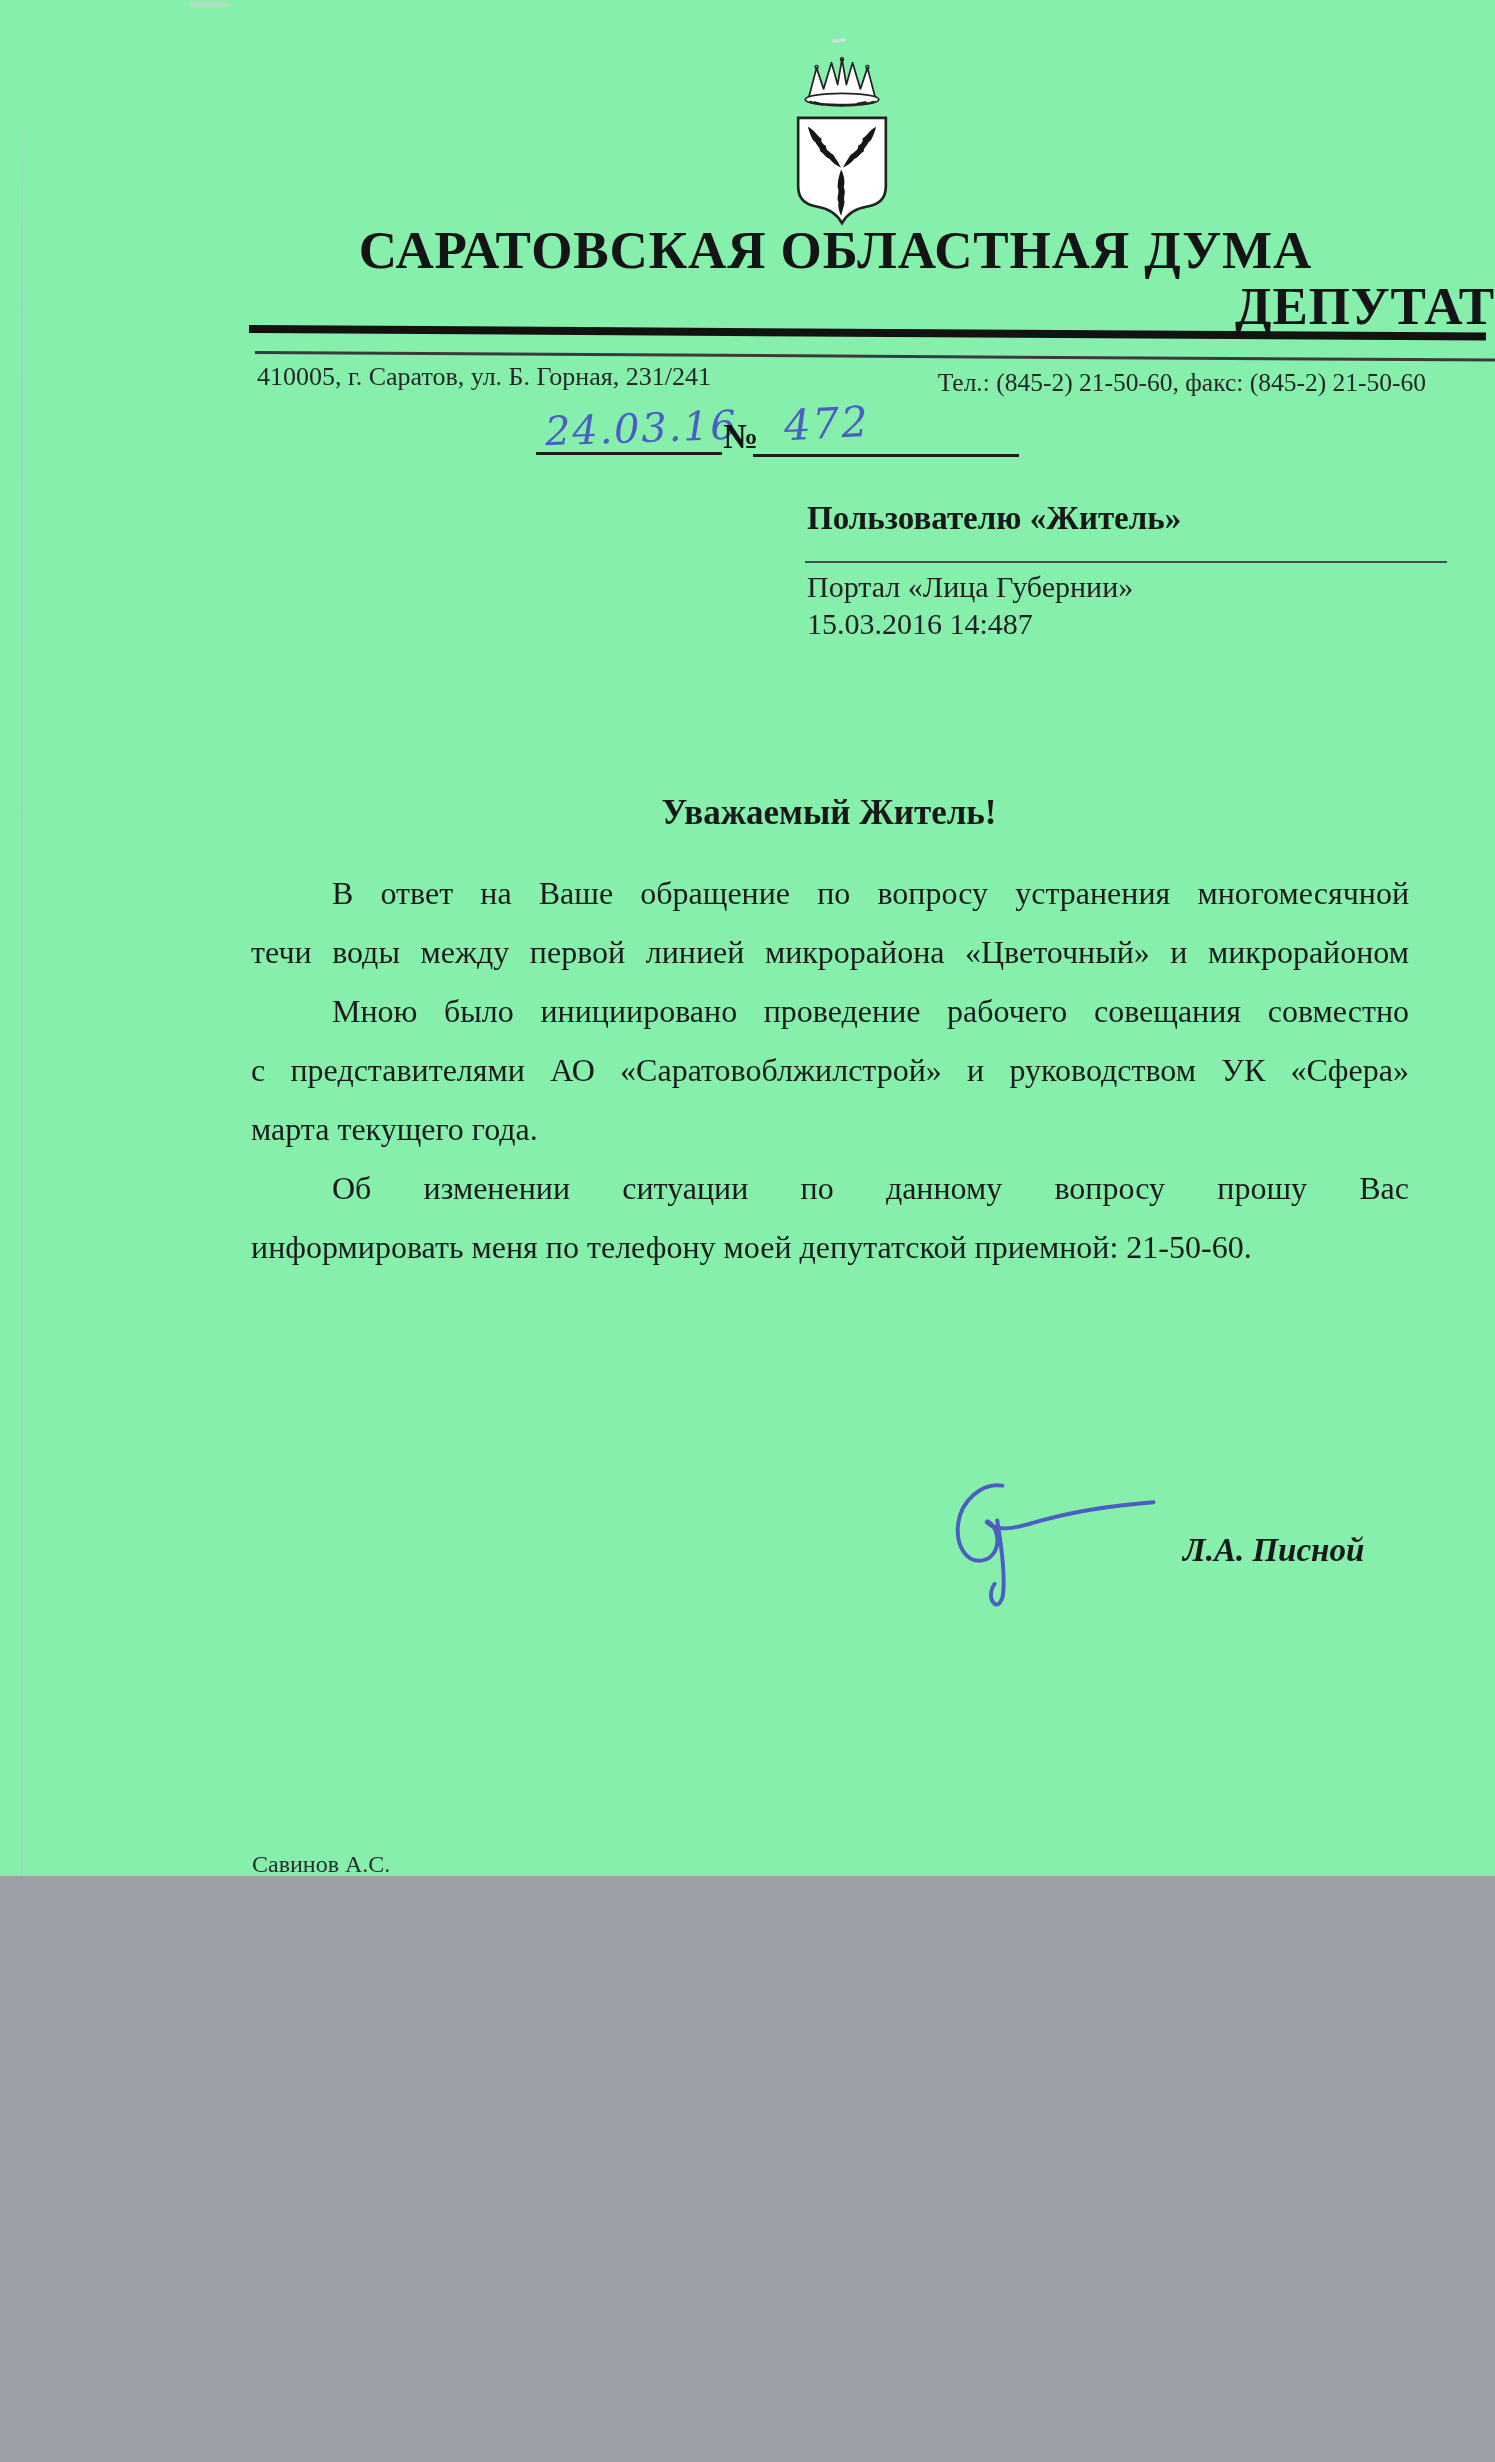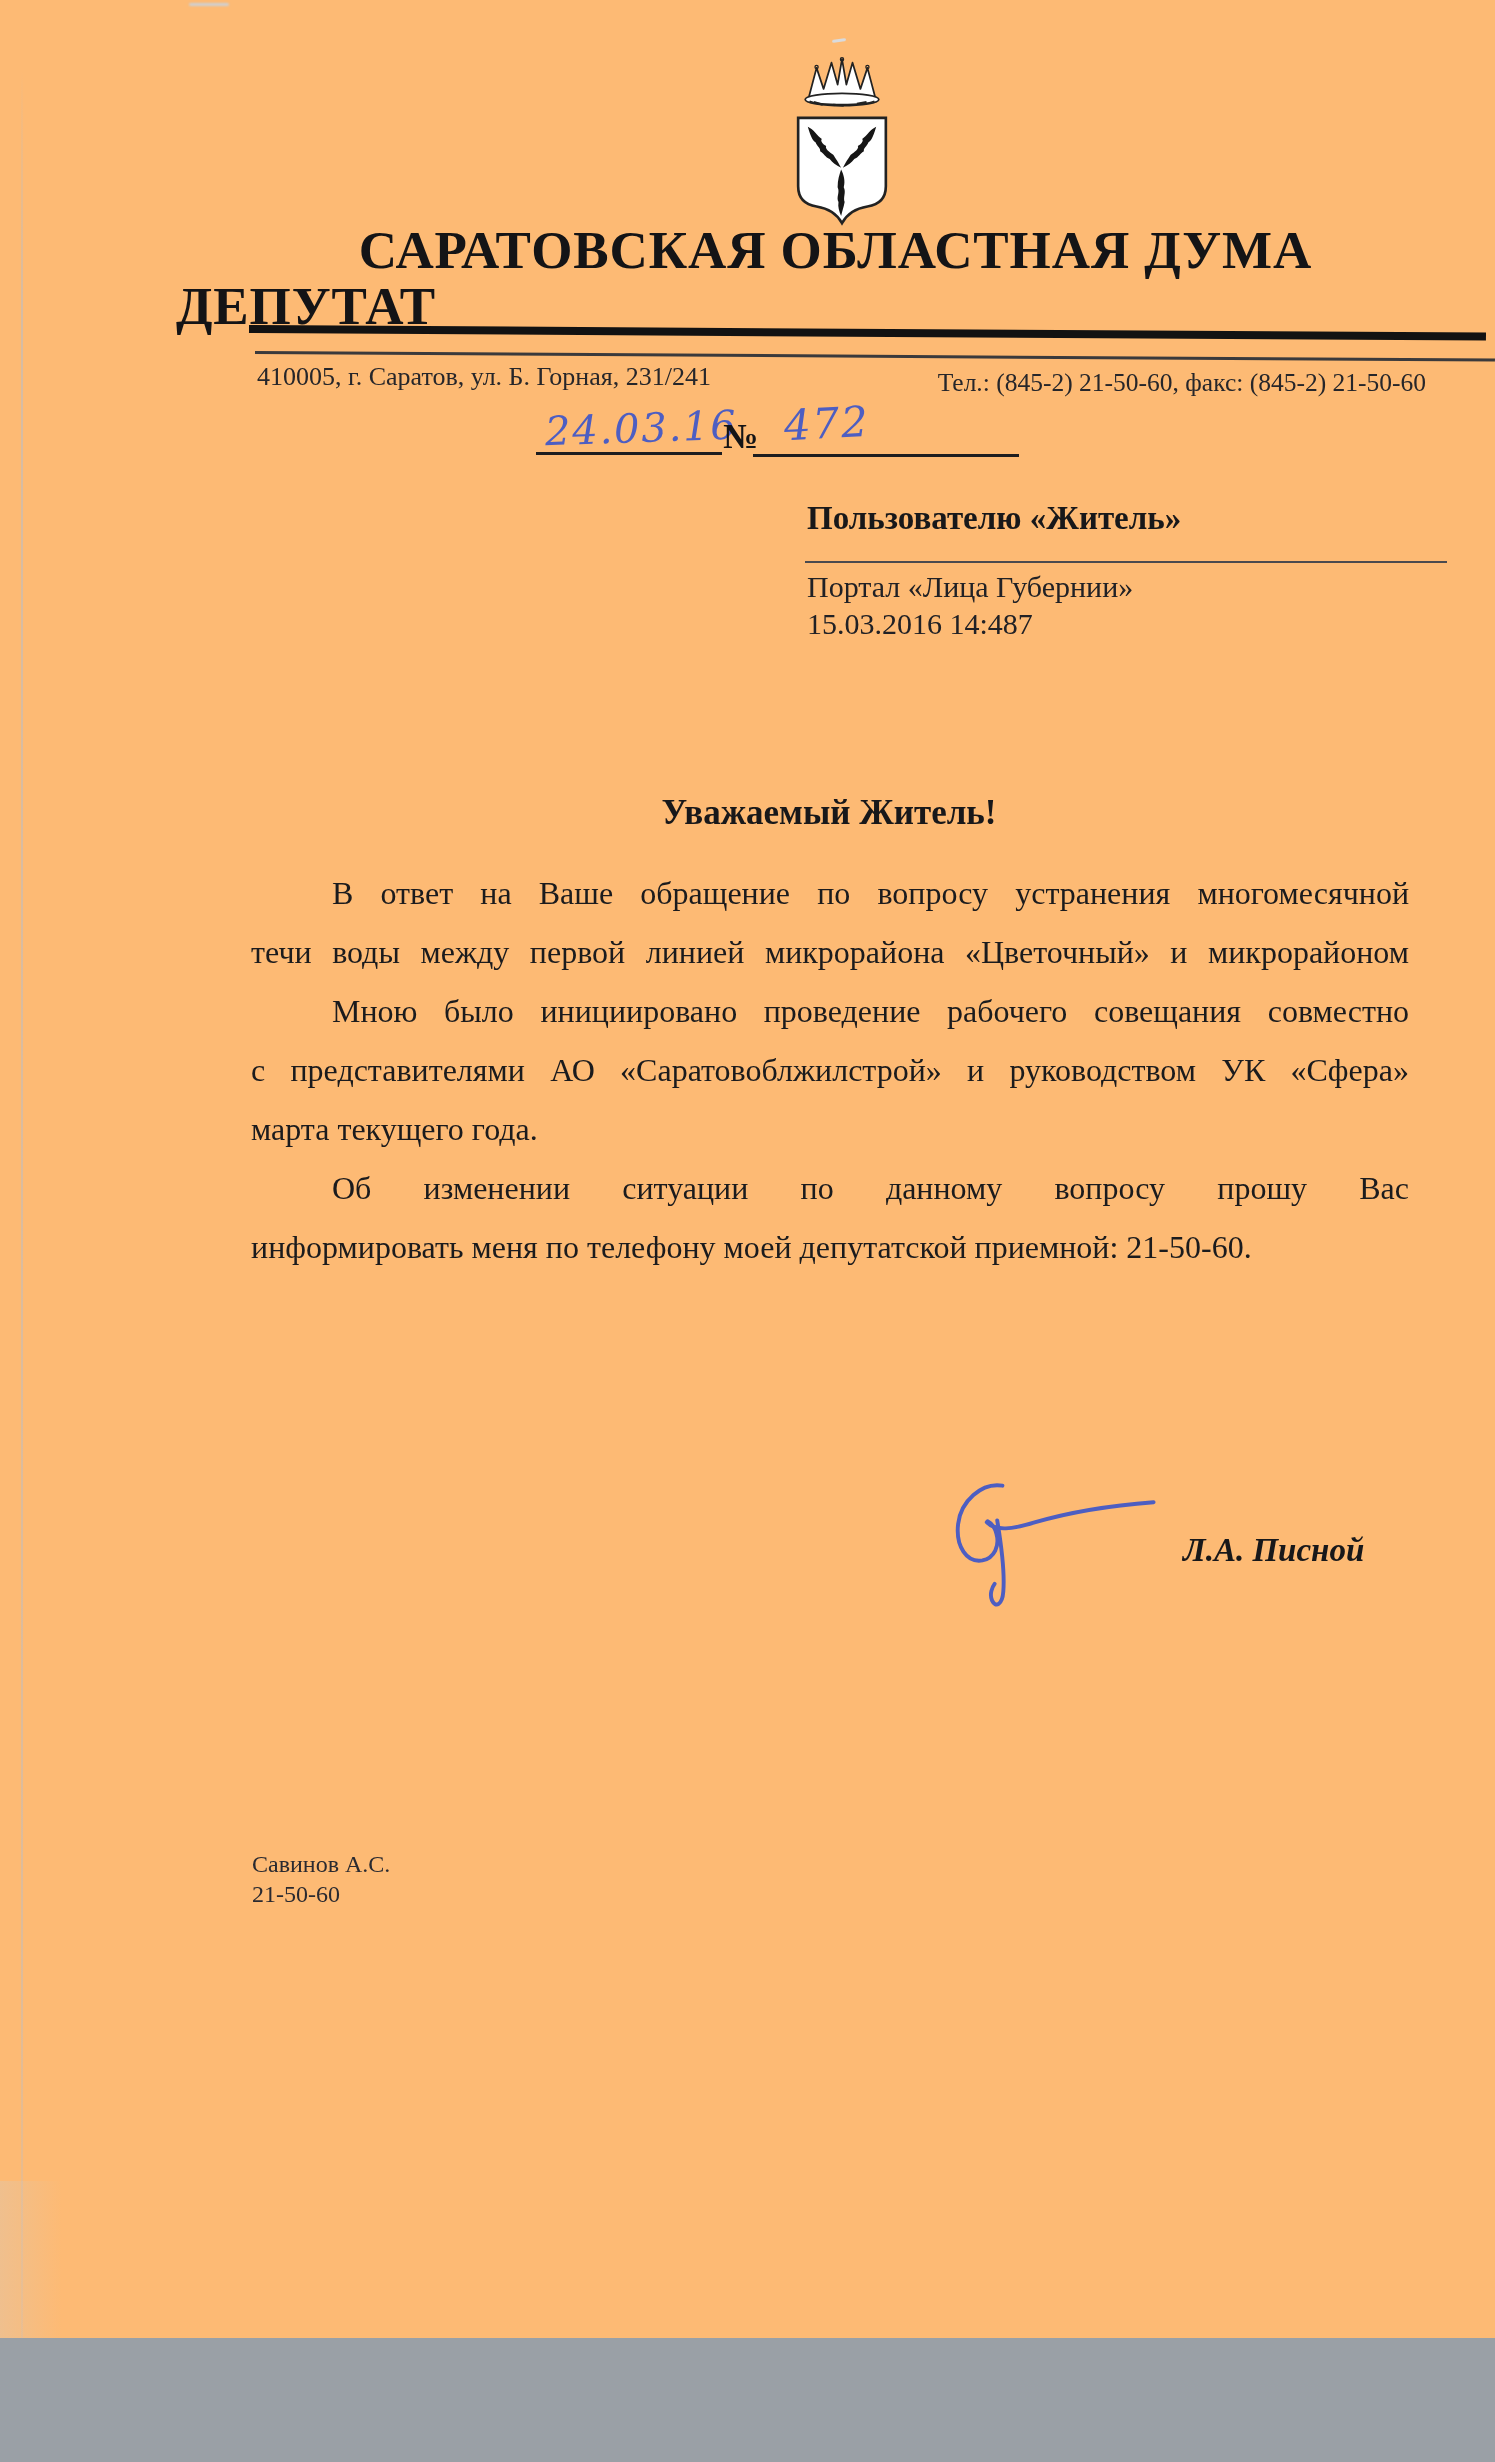--- a/index.html
+++ b/index.html
@@ -1,19 +1,19 @@
 <!DOCTYPE html>
 <html style="font-size:14px"><head>
 <meta charset="utf-8">
 <style>
   html,body{margin:0;padding:0;background:#9aa0a6;}
   .page{
     position:relative;
-    width:1495px;height:2338px;
-    background:#fdba74;
+    width:1495px;height:1876px;
+    background:#86efac;
     font-family:"Liberation Serif", serif;
     color:#1c1c1e;
     overflow:hidden;
   }
   
   .scan-line-left{
     position:absolute;left:21px;top:70px;width:1.8px;height:2374px;
     background:linear-gradient(to bottom, rgba(176,190,210,.0), rgba(176,190,210,.5) 10%, rgba(176,190,210,.4) 80%, rgba(176,190,210,.1));
   }
   .scan-dash-top{
@@ -30,21 +30,21 @@
   }
   
   .emblem{position:absolute;left:785px;top:56px;width:114px;height:172px;}
   .org-title{
     position:absolute;left:176px;top:220px;width:1319px;
     text-align:center;font-size:53px;font-weight:bold;letter-spacing:0.9px;
     color:#141416;
   }
   .org-role{
     position:absolute;left:176px;top:276px;width:1319px;
-    text-align:left;font-size:53px;font-weight:bold;letter-spacing:0.9px;
+    text-align:right;font-size:53px;font-weight:bold;letter-spacing:0.9px;
     color:#141416;
   }
   .rule-thick{
     position:absolute;left:249px;top:325px;width:1237px;height:8px;
     background:#121212;transform:rotate(.35deg);transform-origin:left center;
   }
   .rule-thin{
     position:absolute;left:255px;top:351px;width:1240px;height:2.6px;
     background:#3a3a3c;transform:rotate(.35deg);transform-origin:left center;
   }

